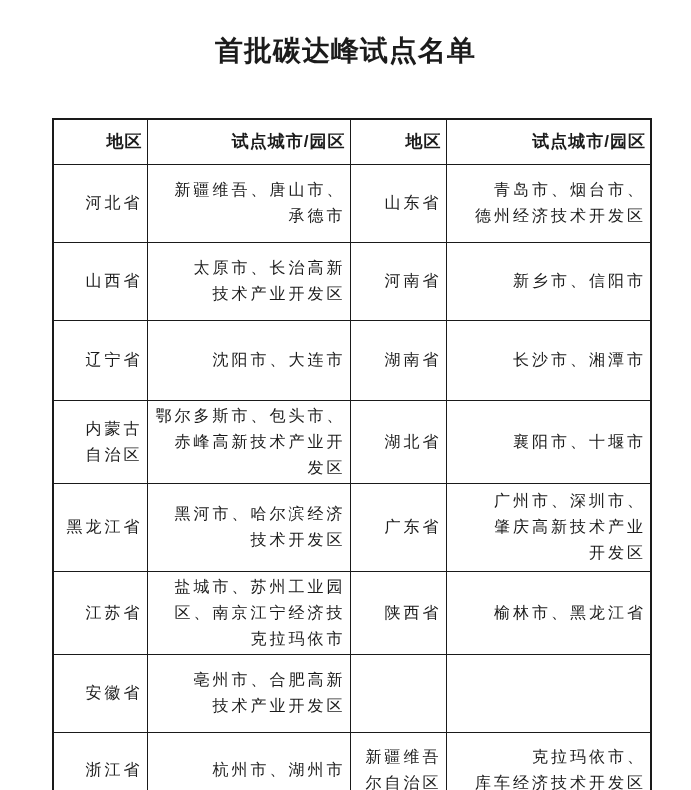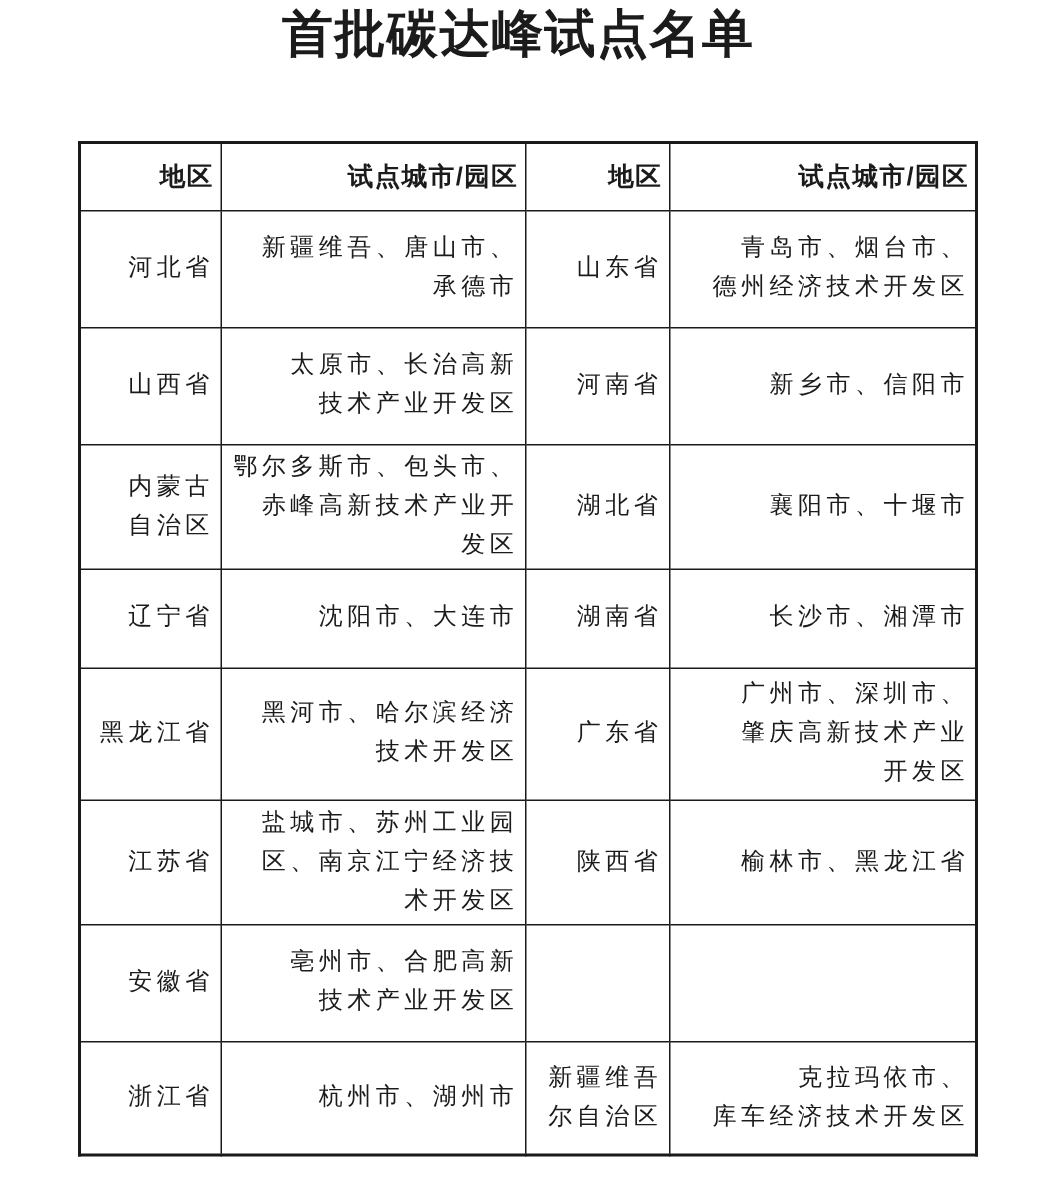--- a/index.html
+++ b/index.html
@@ -9,22 +9,23 @@
   }
   *{margin:0;padding:0;box-sizing:border-box;}
   html,body{
     width:691px;height:790px;
     background:var(--bg);
     overflow:hidden;
     font-family:"Liberation Serif","DejaVu Serif",serif;
     color:var(--text);
   }
   .doc-title{
+    margin-top:32px;
     text-align:center;
-    font-size:34px;
+    font-size:28px;
     font-weight:bold;
     letter-spacing:1px;
     font-family:"Liberation Serif","DejaVu Serif",serif;
   }
   table.pilot-table{
     margin:48px 0 0 52px;
     width:598px;
     border-collapse:collapse;
     table-layout:fixed;
     border:2px solid var(--border);
@@ -91,48 +92,48 @@
 德州经济技术开发区</td>
     </tr>
     <tr>
       <td>山西省</td>
       <td>太原市、长治高新
 技术产业开发区</td>
       <td>河南省</td>
       <td>新乡市、信阳市</td>
     </tr>
     <tr>
+      <td>辽宁省</td>
+      <td>沈阳市、大连市</td>
+      <td>湖南省</td>
+      <td>长沙市、湘潭市</td>
+    </tr>
+    <tr>
       <td>内蒙古
 自治区</td>
       <td>鄂尔多斯市、包头市、
 赤峰高新技术产业开
 发区</td>
       <td>湖北省</td>
       <td>襄阳市、十堰市</td>
-    </tr>
-    <tr>
-      <td>辽宁省</td>
-      <td>沈阳市、大连市</td>
-      <td>湖南省</td>
-      <td>长沙市、湘潭市</td>
     </tr>
     <tr>
       <td>黑龙江省</td>
       <td>黑河市、哈尔滨经济
 技术开发区</td>
       <td>广东省</td>
       <td>广州市、深圳市、
 肇庆高新技术产业
 开发区</td>
     </tr>
     <tr>
       <td>江苏省</td>
       <td>盐城市、苏州工业园
 区、南京江宁经济技
-术开发区</td>
+克拉玛依市</td>
       <td>陕西省</td>
       <td>榆林市、黑龙江省</td>
     </tr>
     <tr>
       <td>安徽省</td>
       <td>亳州市、合肥高新
 技术产业开发区</td>
       <td></td>
       <td></td>
     </tr>

